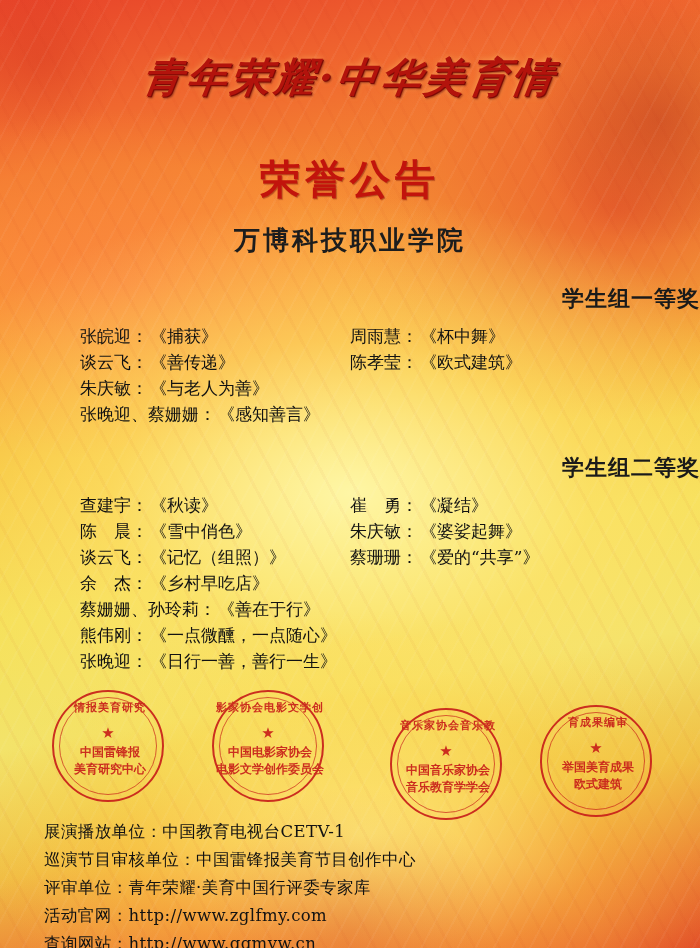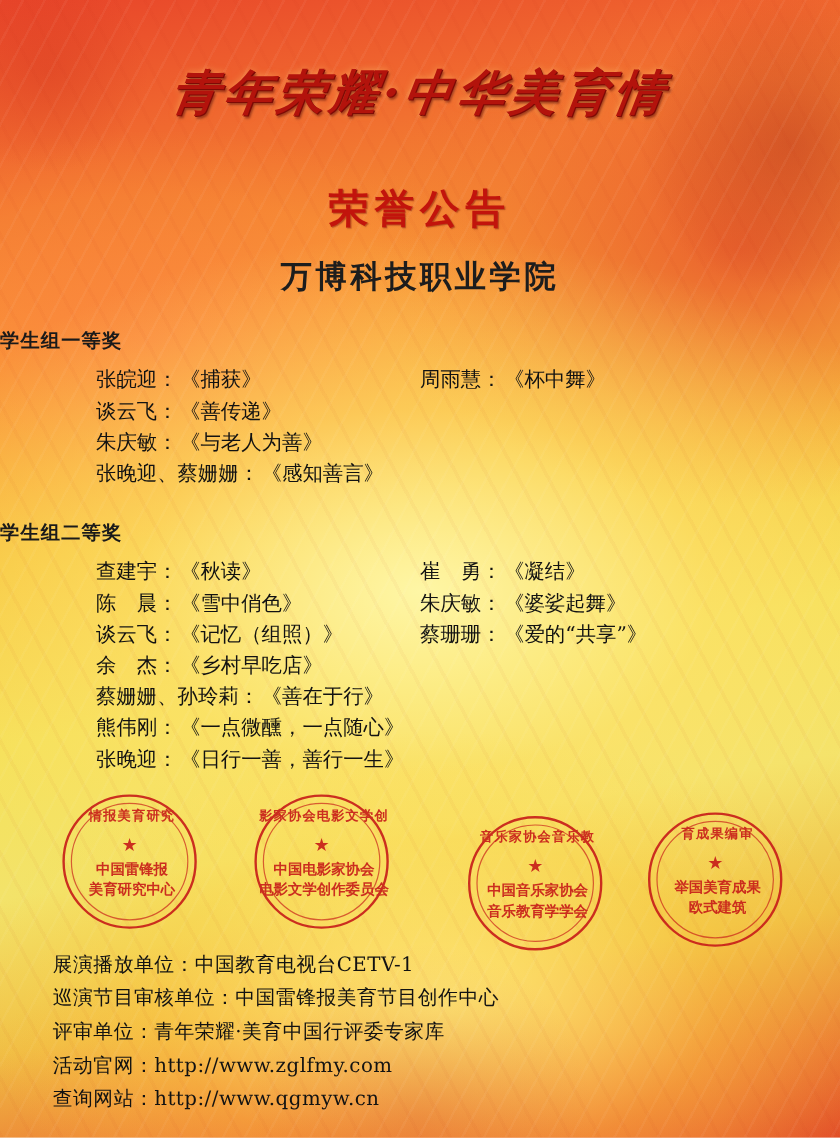--- a/index.html
+++ b/index.html
@@ -72,43 +72,43 @@
     font-style: italic;
   }
 
   
   .headline {
     text-align: center;
     margin-top: 42px;
   }
   .headline-main {
     font-family: "DejaVu Serif", serif;
-    font-size: 33px;
+    font-size: 40px;
     font-weight: bold;
     letter-spacing: 5px;
     color: #c2140c;
     text-shadow: 1px 1px 1px rgba(120,15,8,0.5);
   }
   .headline-sub {
     margin-top: 16px;
     font-family: "DejaVu Serif", serif;
     font-size: 26px;
     font-weight: bold;
     letter-spacing: 3px;
     color: #1d1d1d;
     text-align: center;
   }
 
   
   .section {
     margin-top: 26px;
   }
   .section-title {
-    text-align: left;
-    font-size: 16px;
+    text-align: right;
+    font-size: 22px;
     font-weight: bold;
     letter-spacing: 1px;
     color: #1a1a1a;
     margin-bottom: 9px;
     font-family: "DejaVu Serif", serif;
   }
   .rows {
     padding: 0 80px;
   }
   .row {
@@ -234,20 +234,24 @@
           </div>
           <div class="entry">
             <span class="name">周雨慧：</span>
             <span class="work">《杯中舞》</span>
           </div>
         </div>
         <div class="row two-col">
           <div class="entry">
             <span class="name">谈云飞：</span>
             <span class="work">《善传递》</span>
+          </div>
+          <div class="entry">
+            <span class="name">陈孝莹：</span>
+            <span class="work">《欧式建筑》</span>
           </div>
         </div>
         <div class="row two-col">
           <div class="entry">
             <span class="name">朱庆敏：</span>
             <span class="work">《与老人为善》</span>
           </div>
         </div>
         <div class="row two-col">
           <div class="entry">

